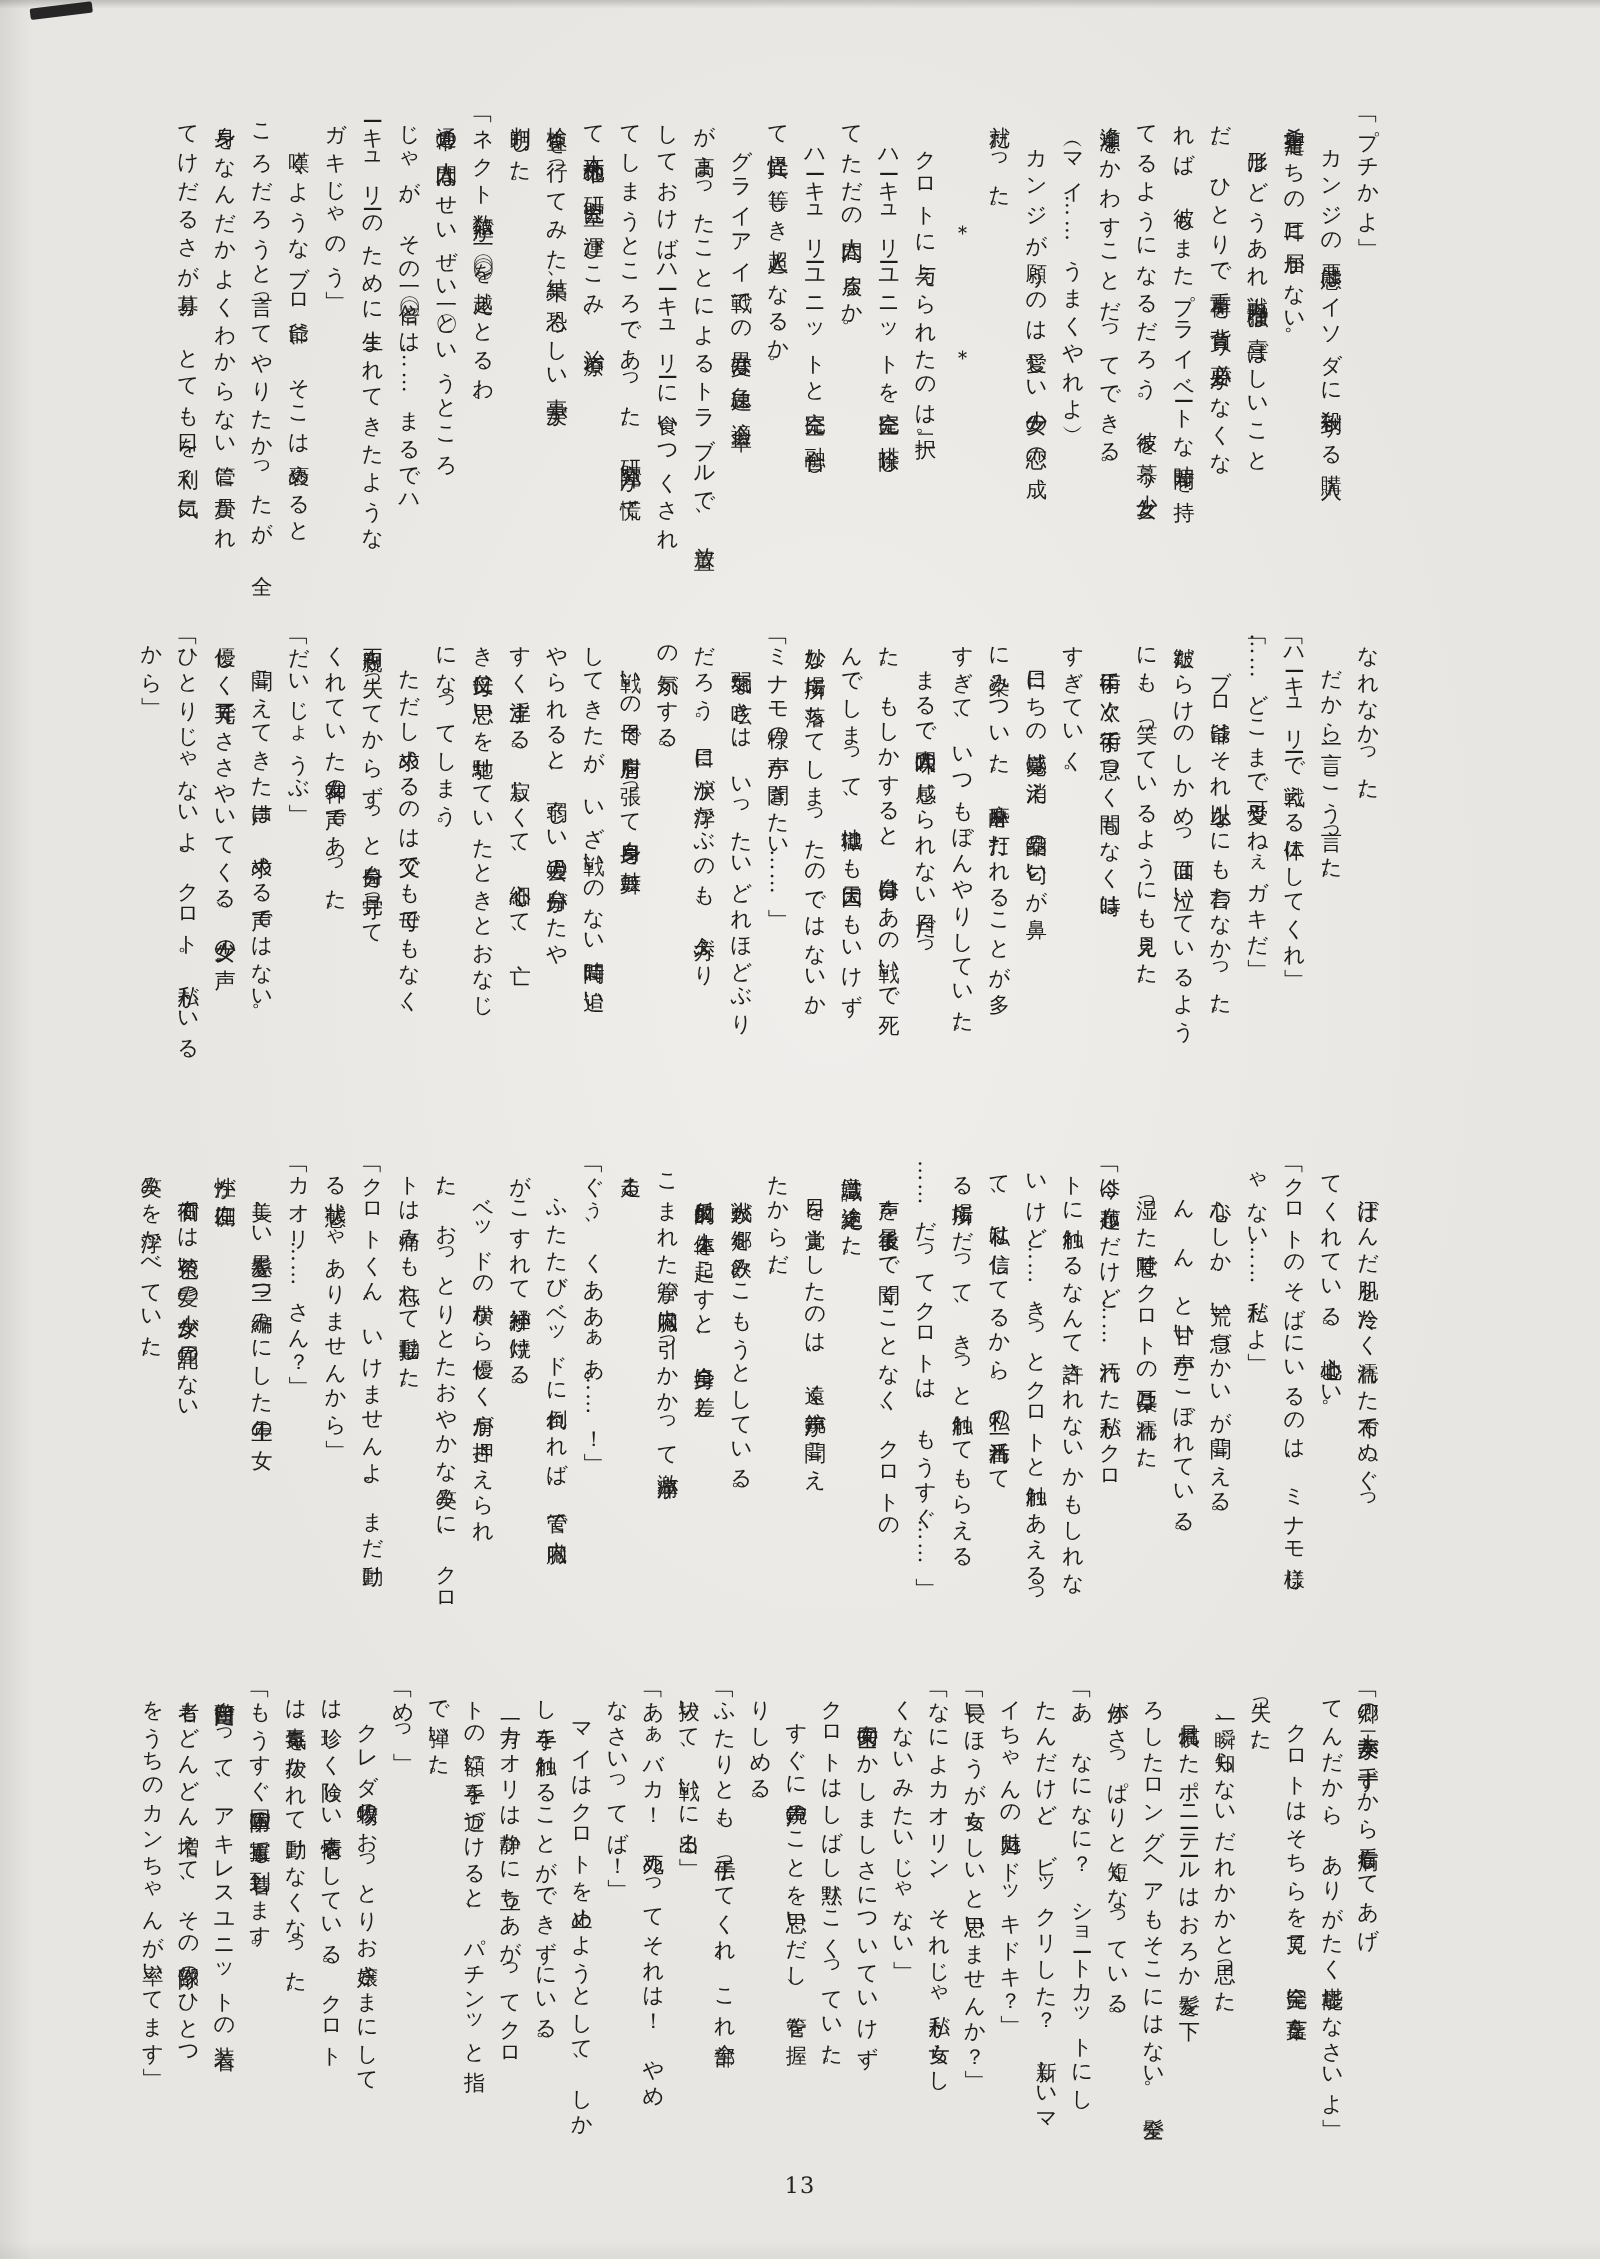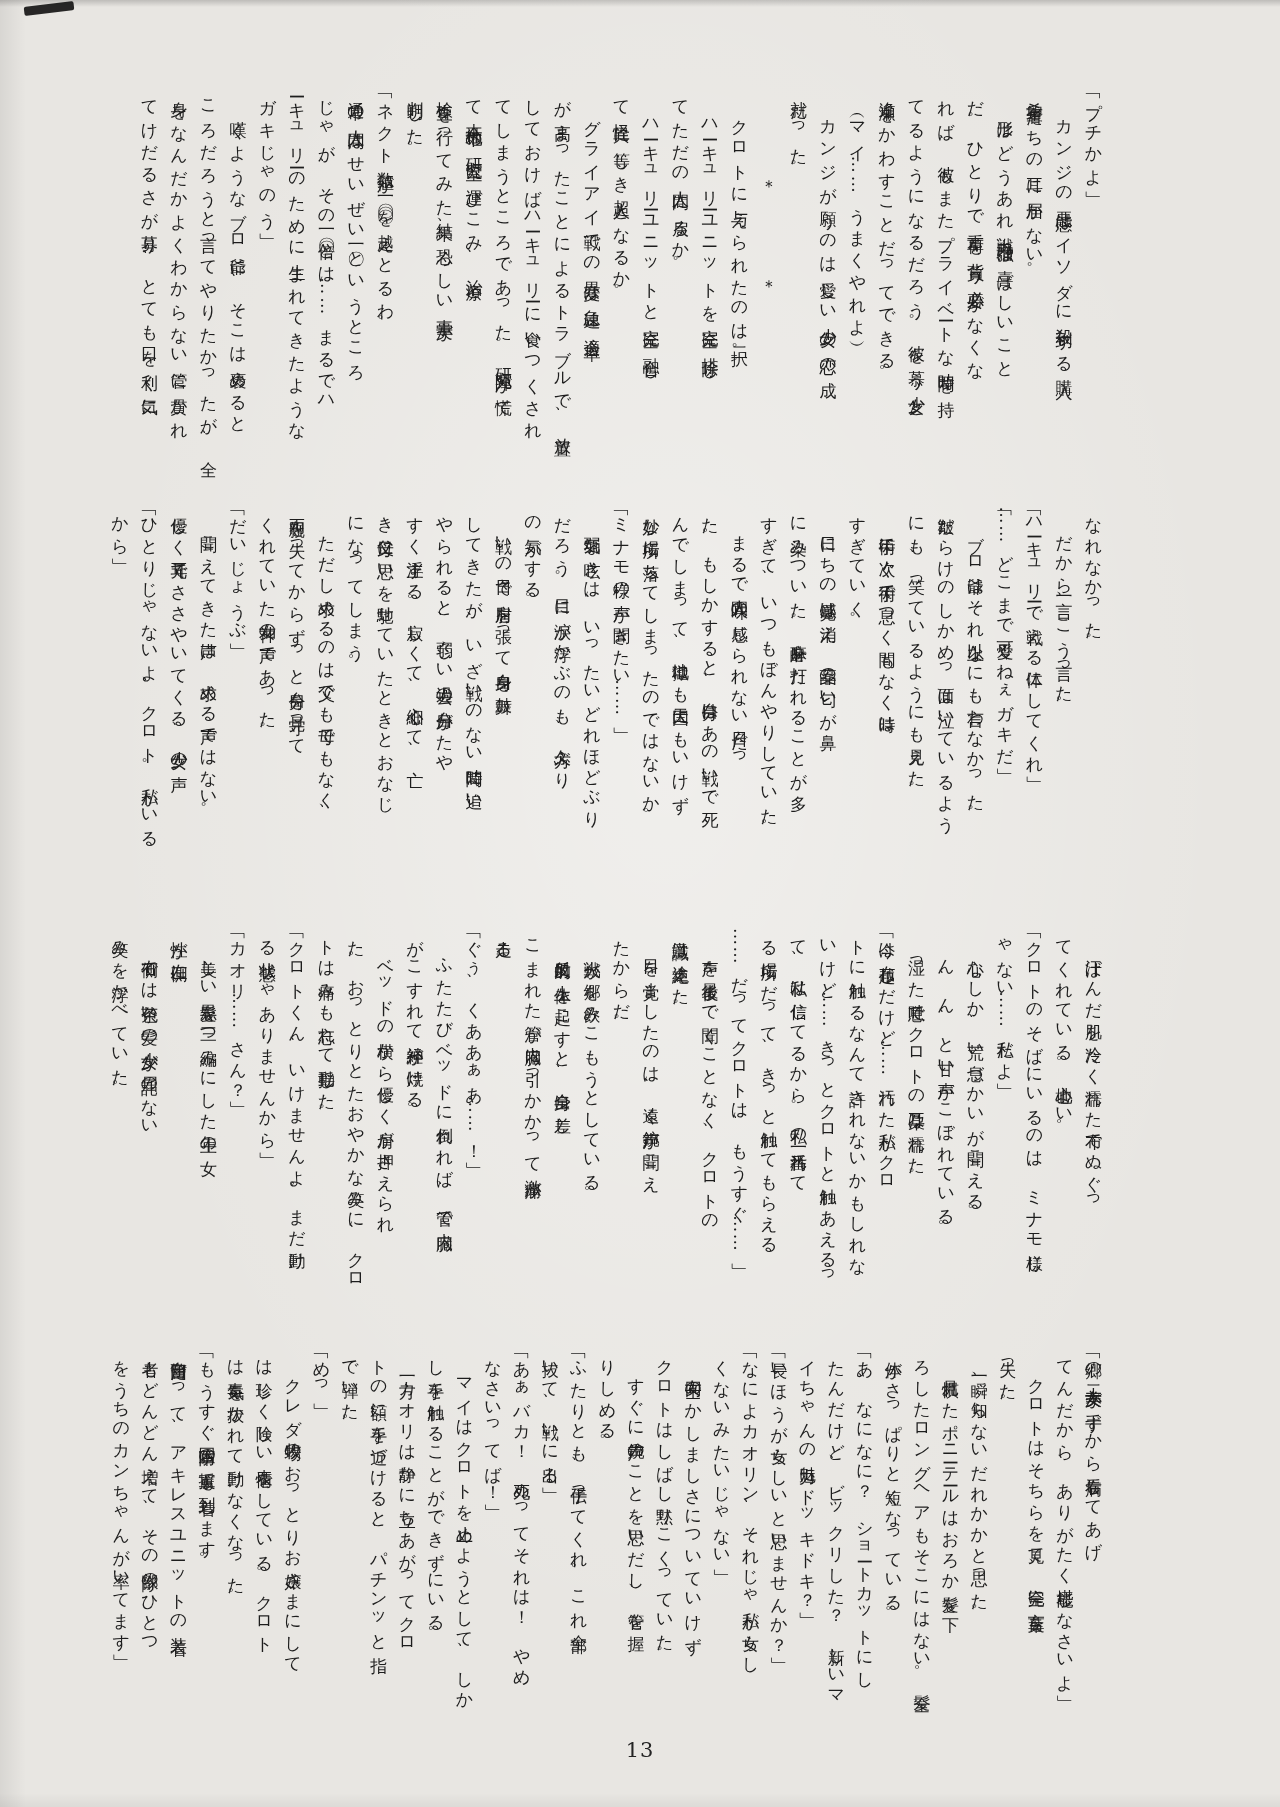--- a/index.html
+++ b/index.html
@@ -56,21 +56,21 @@
   .band-3 { top: 928px;  height: 345px; letter-spacing: 1.6px; }
   .band-4 { top: 1348px; height: 345px; letter-spacing: 1.6px; }
   .band-4 .line { line-height: 28.6px; }
 
   .page-number {
     position: absolute;
     top: 1738px;
     left: 0;
     width: 1280px;
     text-align: center;
-    font-size: 21px;
+    font-size: 18px;
     letter-spacing: 1px;
     color: #242424;
   }
 </style>
 </head>
 <body>
 
 <div class="corner-nick"></div>
 
 <div class="band band-1">

